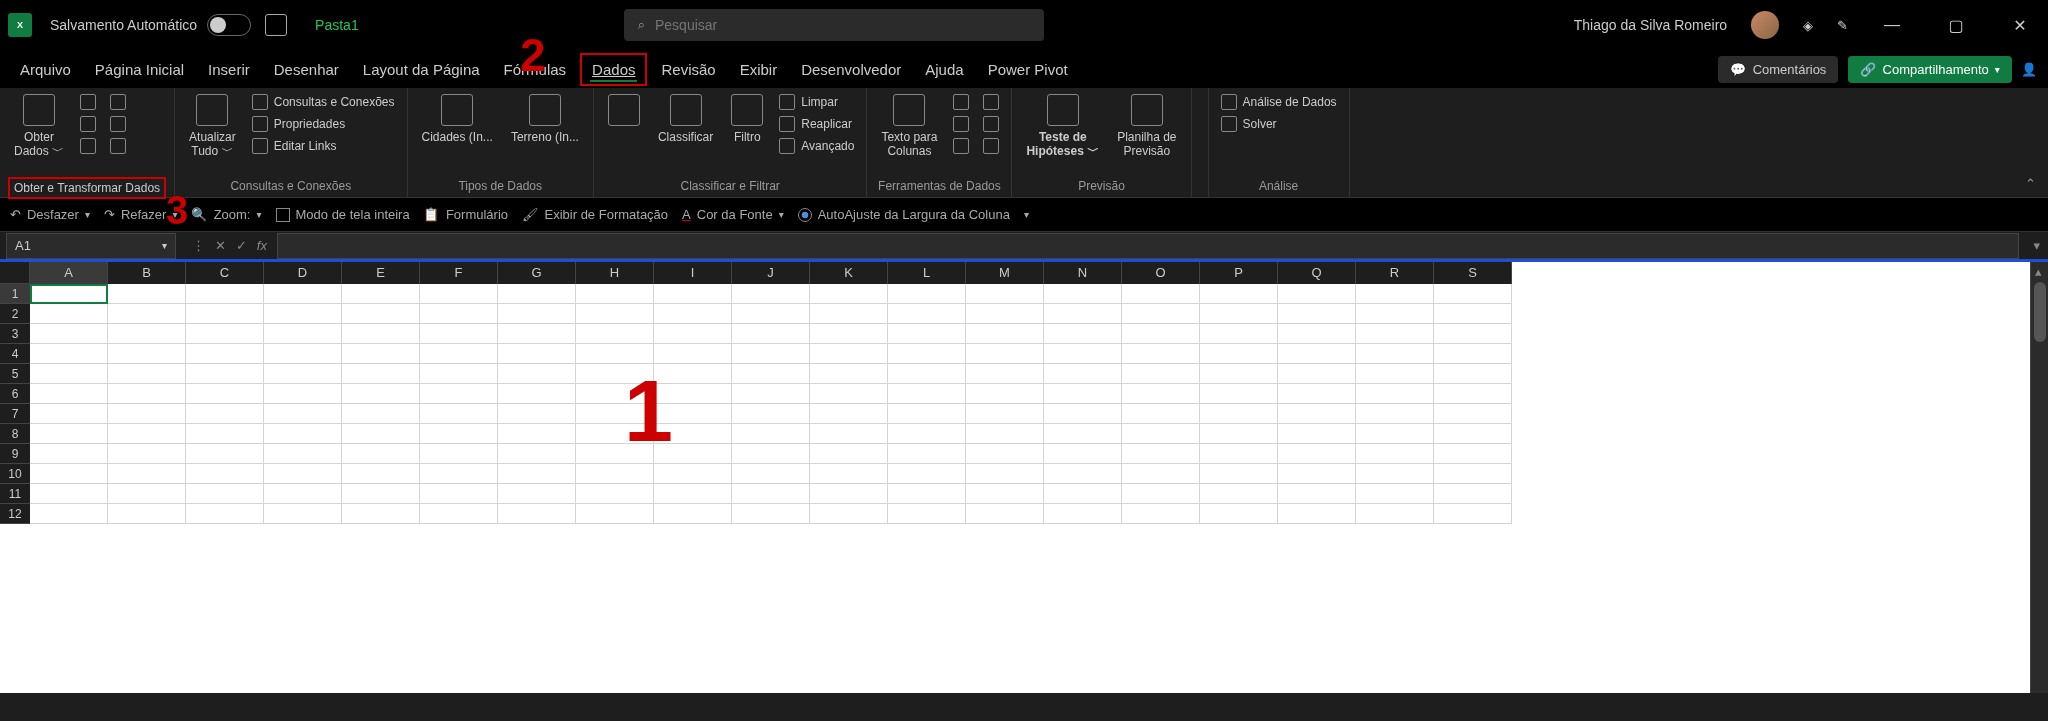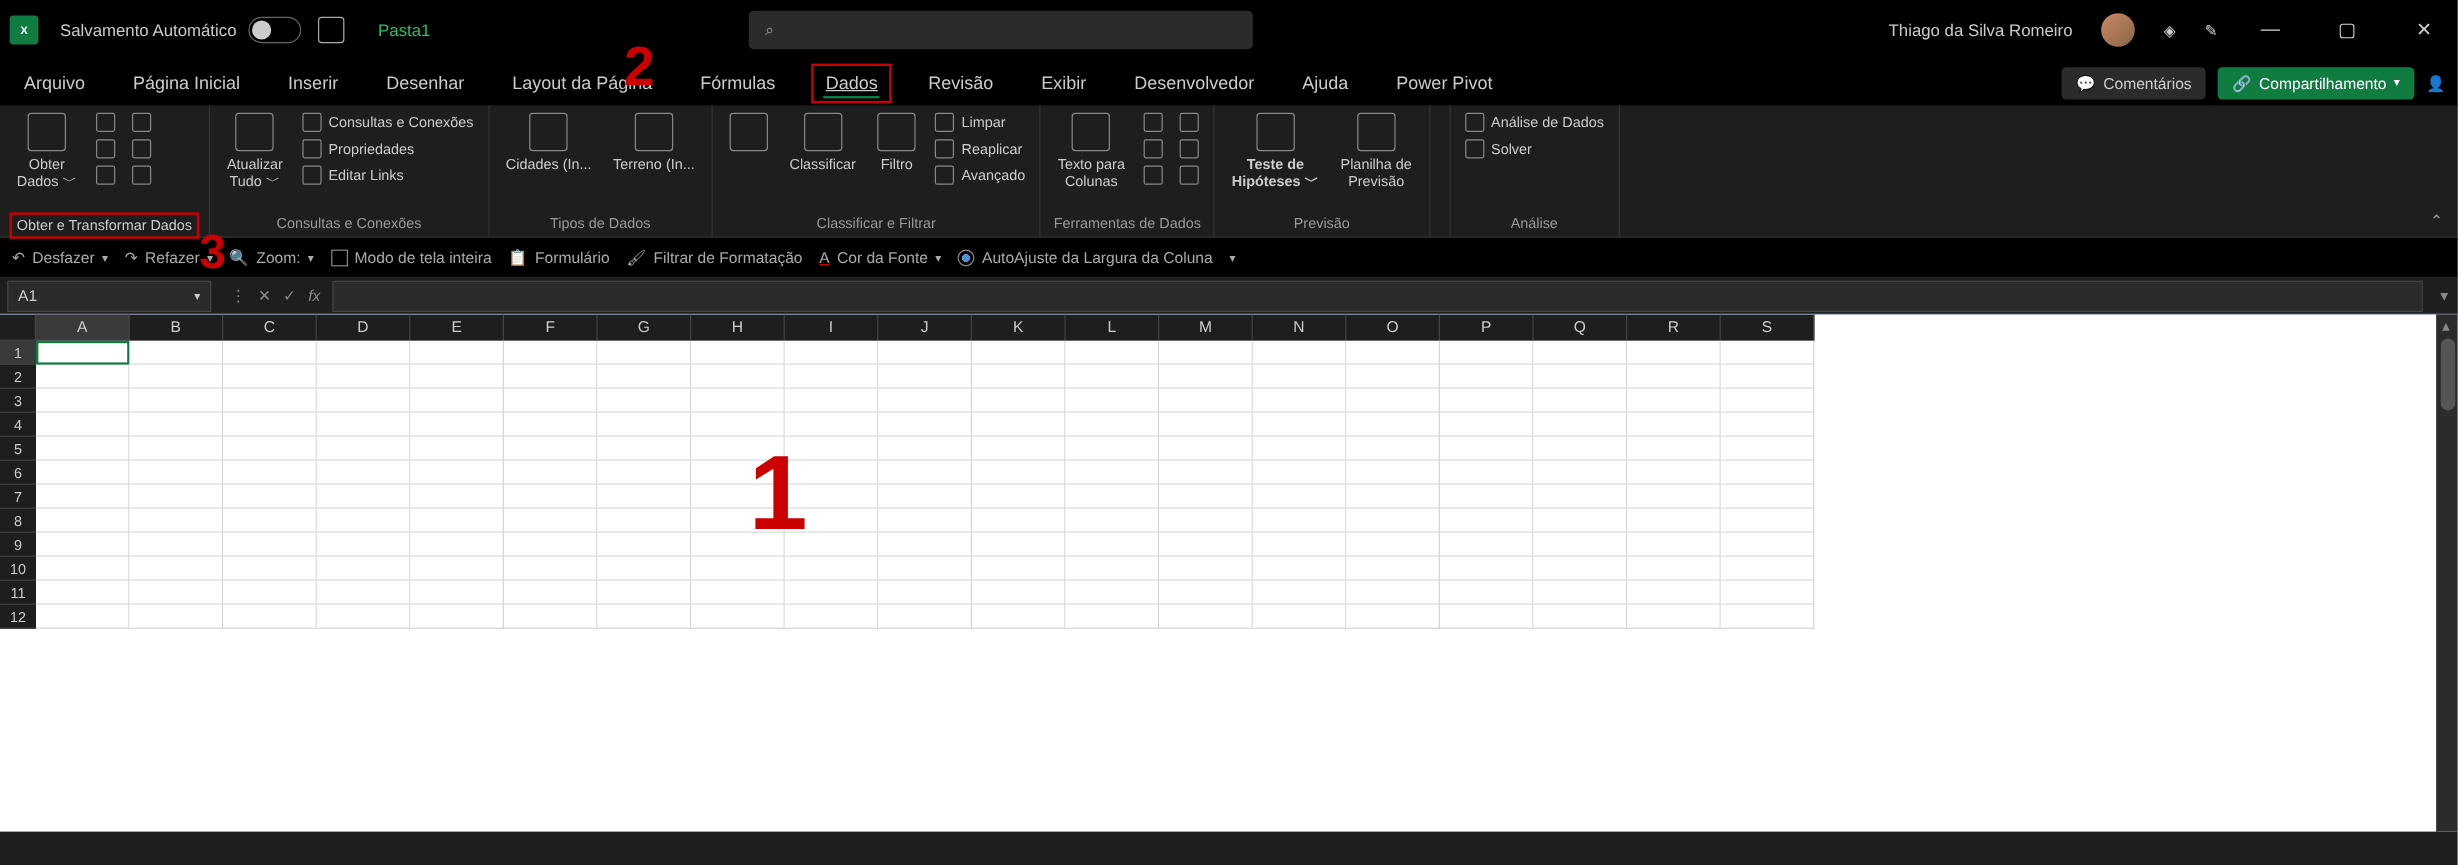--- a/index.html
+++ b/index.html
@@ -16,21 +16,21 @@
   .search-box { margin-left: auto; margin-right: auto; width: 420px; height: 32px; background: #2b2b2b; border-radius: 4px; display: flex; align-items: center; padding: 0 14px; }
   .search-box input { background: transparent; border: none; color: #999; font-size: 14px; width: 100%; outline: none; }
   .search-icon { color: #999; margin-right: 10px; }
   .user-area { display: flex; align-items: center; gap: 24px; margin-left: auto; }
   .user-name { color: #ccc; font-size: 14px; }
   .avatar { width: 28px; height: 28px; border-radius: 50%; background: linear-gradient(135deg,#c86,#864); }
   .win-btn { color: #ccc; font-size: 16px; width: 40px; text-align: center; }
   .diamond { color: #ccc; }
   
   
-  .tabs-bar { height: 38px; background: #000; display: flex; align-items: center; padding: 0 10px; gap: 20px; }
+  .tabs-bar { height: 38px; background: #000; display: flex; align-items: center; padding: 0 10px; gap: 4px; }
   .tab { padding: 6px 10px; color: #ccc; font-size: 15px; cursor: pointer; position: relative; }
   .tab.active { border: 2px solid #c00; text-decoration: underline; }
   .tab.active::after { content: ""; position: absolute; bottom: 2px; left: 8px; right: 8px; height: 2px; background: #107c41; }
   .tabs-right { margin-left: auto; display: flex; gap: 10px; align-items: center; }
   .comments-btn { background: #2b2b2b; border-radius: 4px; padding: 6px 12px; display: flex; align-items: center; gap: 6px; color: #ccc; }
   .share-btn { background: #107c41; border-radius: 4px; padding: 6px 12px; display: flex; align-items: center; gap: 6px; color: #fff; }
   .chev { font-size: 10px; }
   
   
   .ribbon { height: 110px; background: #1e1e1e; display: flex; border-bottom: 1px solid #333; position: relative; }
@@ -48,21 +48,21 @@
   
   .annot { position: absolute; color: #c00; font-weight: bold; font-size: 48px; pointer-events: none; z-index: 100; }
   
   
   .qat { height: 34px; background: #000; display: flex; align-items: center; padding: 0 10px; gap: 14px; border-bottom: 1px solid #333; }
   .qat-item { display: flex; align-items: center; gap: 6px; font-size: 13px; color: #aaa; }
   .font-underline { text-decoration: underline; text-decoration-color: #c00; }
   .radio-dot { width: 14px; height: 14px; border: 1px solid #888; border-radius: 50%; background: radial-gradient(circle,#4a90d9 40%,transparent 42%); }
   
   
-  .formula-bar { height: 30px; background: #1e1e1e; display: flex; align-items: center; border-bottom: 1px solid #1d4ed8; }
+  .formula-bar { height: 30px; background: #1e1e1e; display: flex; align-items: center; border-bottom: 3px solid #1d4ed8; }
   .name-box { width: 170px; height: 26px; background: #2b2b2b; border: 1px solid #444; margin: 0 6px; padding: 0 8px; display: flex; align-items: center; justify-content: space-between; color: #ccc; }
   .fx-btns { display: flex; gap: 10px; color: #888; padding: 0 10px; }
   .formula-input { flex: 1; height: 26px; background: #2b2b2b; border: 1px solid #444; margin-right: 6px; }
   
   
   .grid-area { display: flex; height: 431px; background: #fff; position: relative; }
   .corner { width: 30px; height: 22px; background: #1e1e1e; border-right: 1px solid #444; border-bottom: 1px solid #444; }
   .col-headers { display: flex; background: #1e1e1e; height: 22px; }
   .col-header { width: 78px; text-align: center; border-right: 1px solid #444; color: #ccc; font-size: 13px; line-height: 22px; }
   .col-header.active { background: #3a3a3a; }
@@ -88,20 +88,21 @@
 <div class="title-bar">
   <div class="app-icon">X</div>
   <span class="autosave-label">Salvamento Automático</span>
   <div class="toggle">
       <div class="toggle-knob"></div>
     </div>
   <div class="save-icon"></div>
   <span class="doc-name">Pasta1</span>
   <div class="search-box">
     <span class="search-icon">⌕</span>
+    <input placeholder="Pesquisar" style="">
   </div>
   <div class="user-area">
     <span class="user-name">Thiago da Silva Romeiro</span>
     <div class="avatar"></div>
     <span class="diamond">◈</span>
     <span>✎</span>
     <span class="win-btn">—</span>
     <span class="win-btn">▢</span>
     <span class="win-btn">✕</span>
   </div>
@@ -305,21 +306,21 @@
 
 <div class="qat">
   <div class="qat-item">↶ <span>Desfazer</span> <span class="chev">▾</span></div>
   <div class="qat-item">↷ <span>Refazer</span> <span class="chev">▾</span></div>
   <div class="qat-item">🔍 <span>Zoom:</span> <span class="chev">▾</span></div>
   <div class="qat-item">
       <span style="width:14px;height:14px;border:1px solid #888;display:inline-block"></span> 
       <span>Modo de tela inteira</span>
     </div>
   <div class="qat-item">📋 <span>Formulário</span></div>
-  <div class="qat-item">🖌 <span>Filtrar de Formatação</span></div>
+  <div class="qat-item">🖌 <span>Exibir de Formatação</span></div>
   <div class="qat-item">
       <span class="font-underline">A</span> 
       <span>Cor da Fonte</span> 
       <span class="chev">▾</span>
     </div>
   <div class="qat-item">
       <span class="radio-dot"></span> 
       <span>AutoAjuste da Largura da Coluna</span>
     </div>
   <div class="qat-item">

